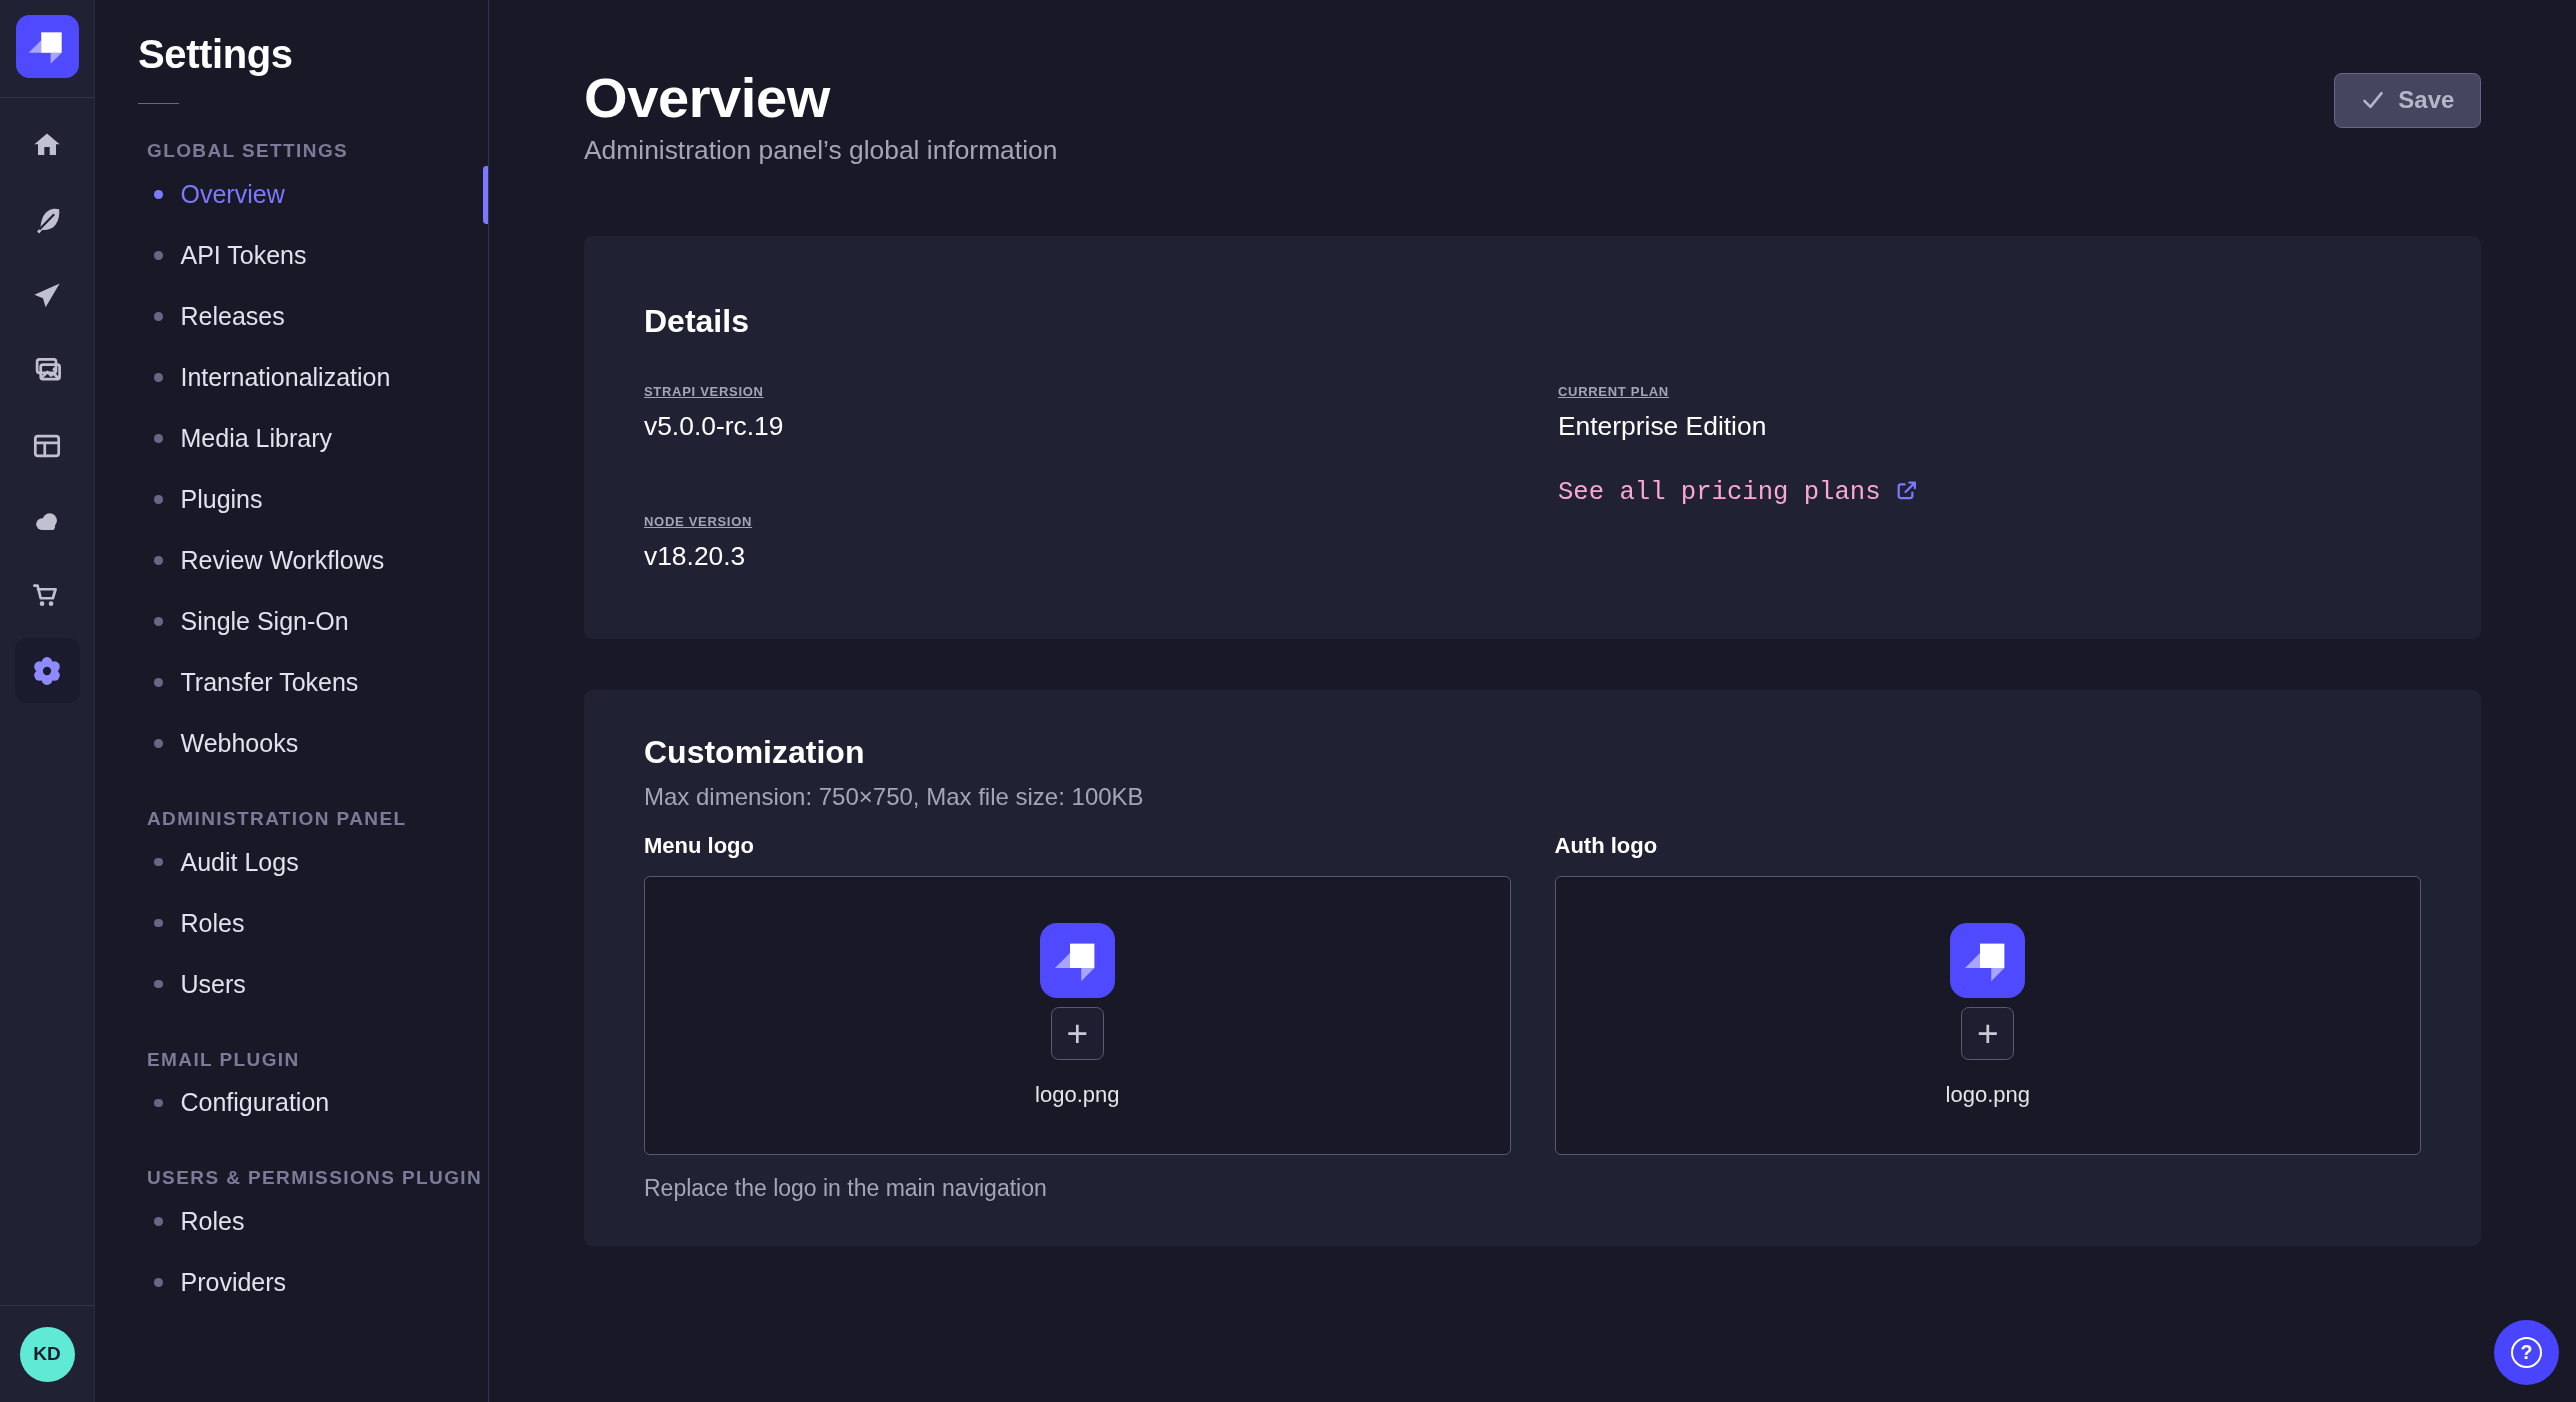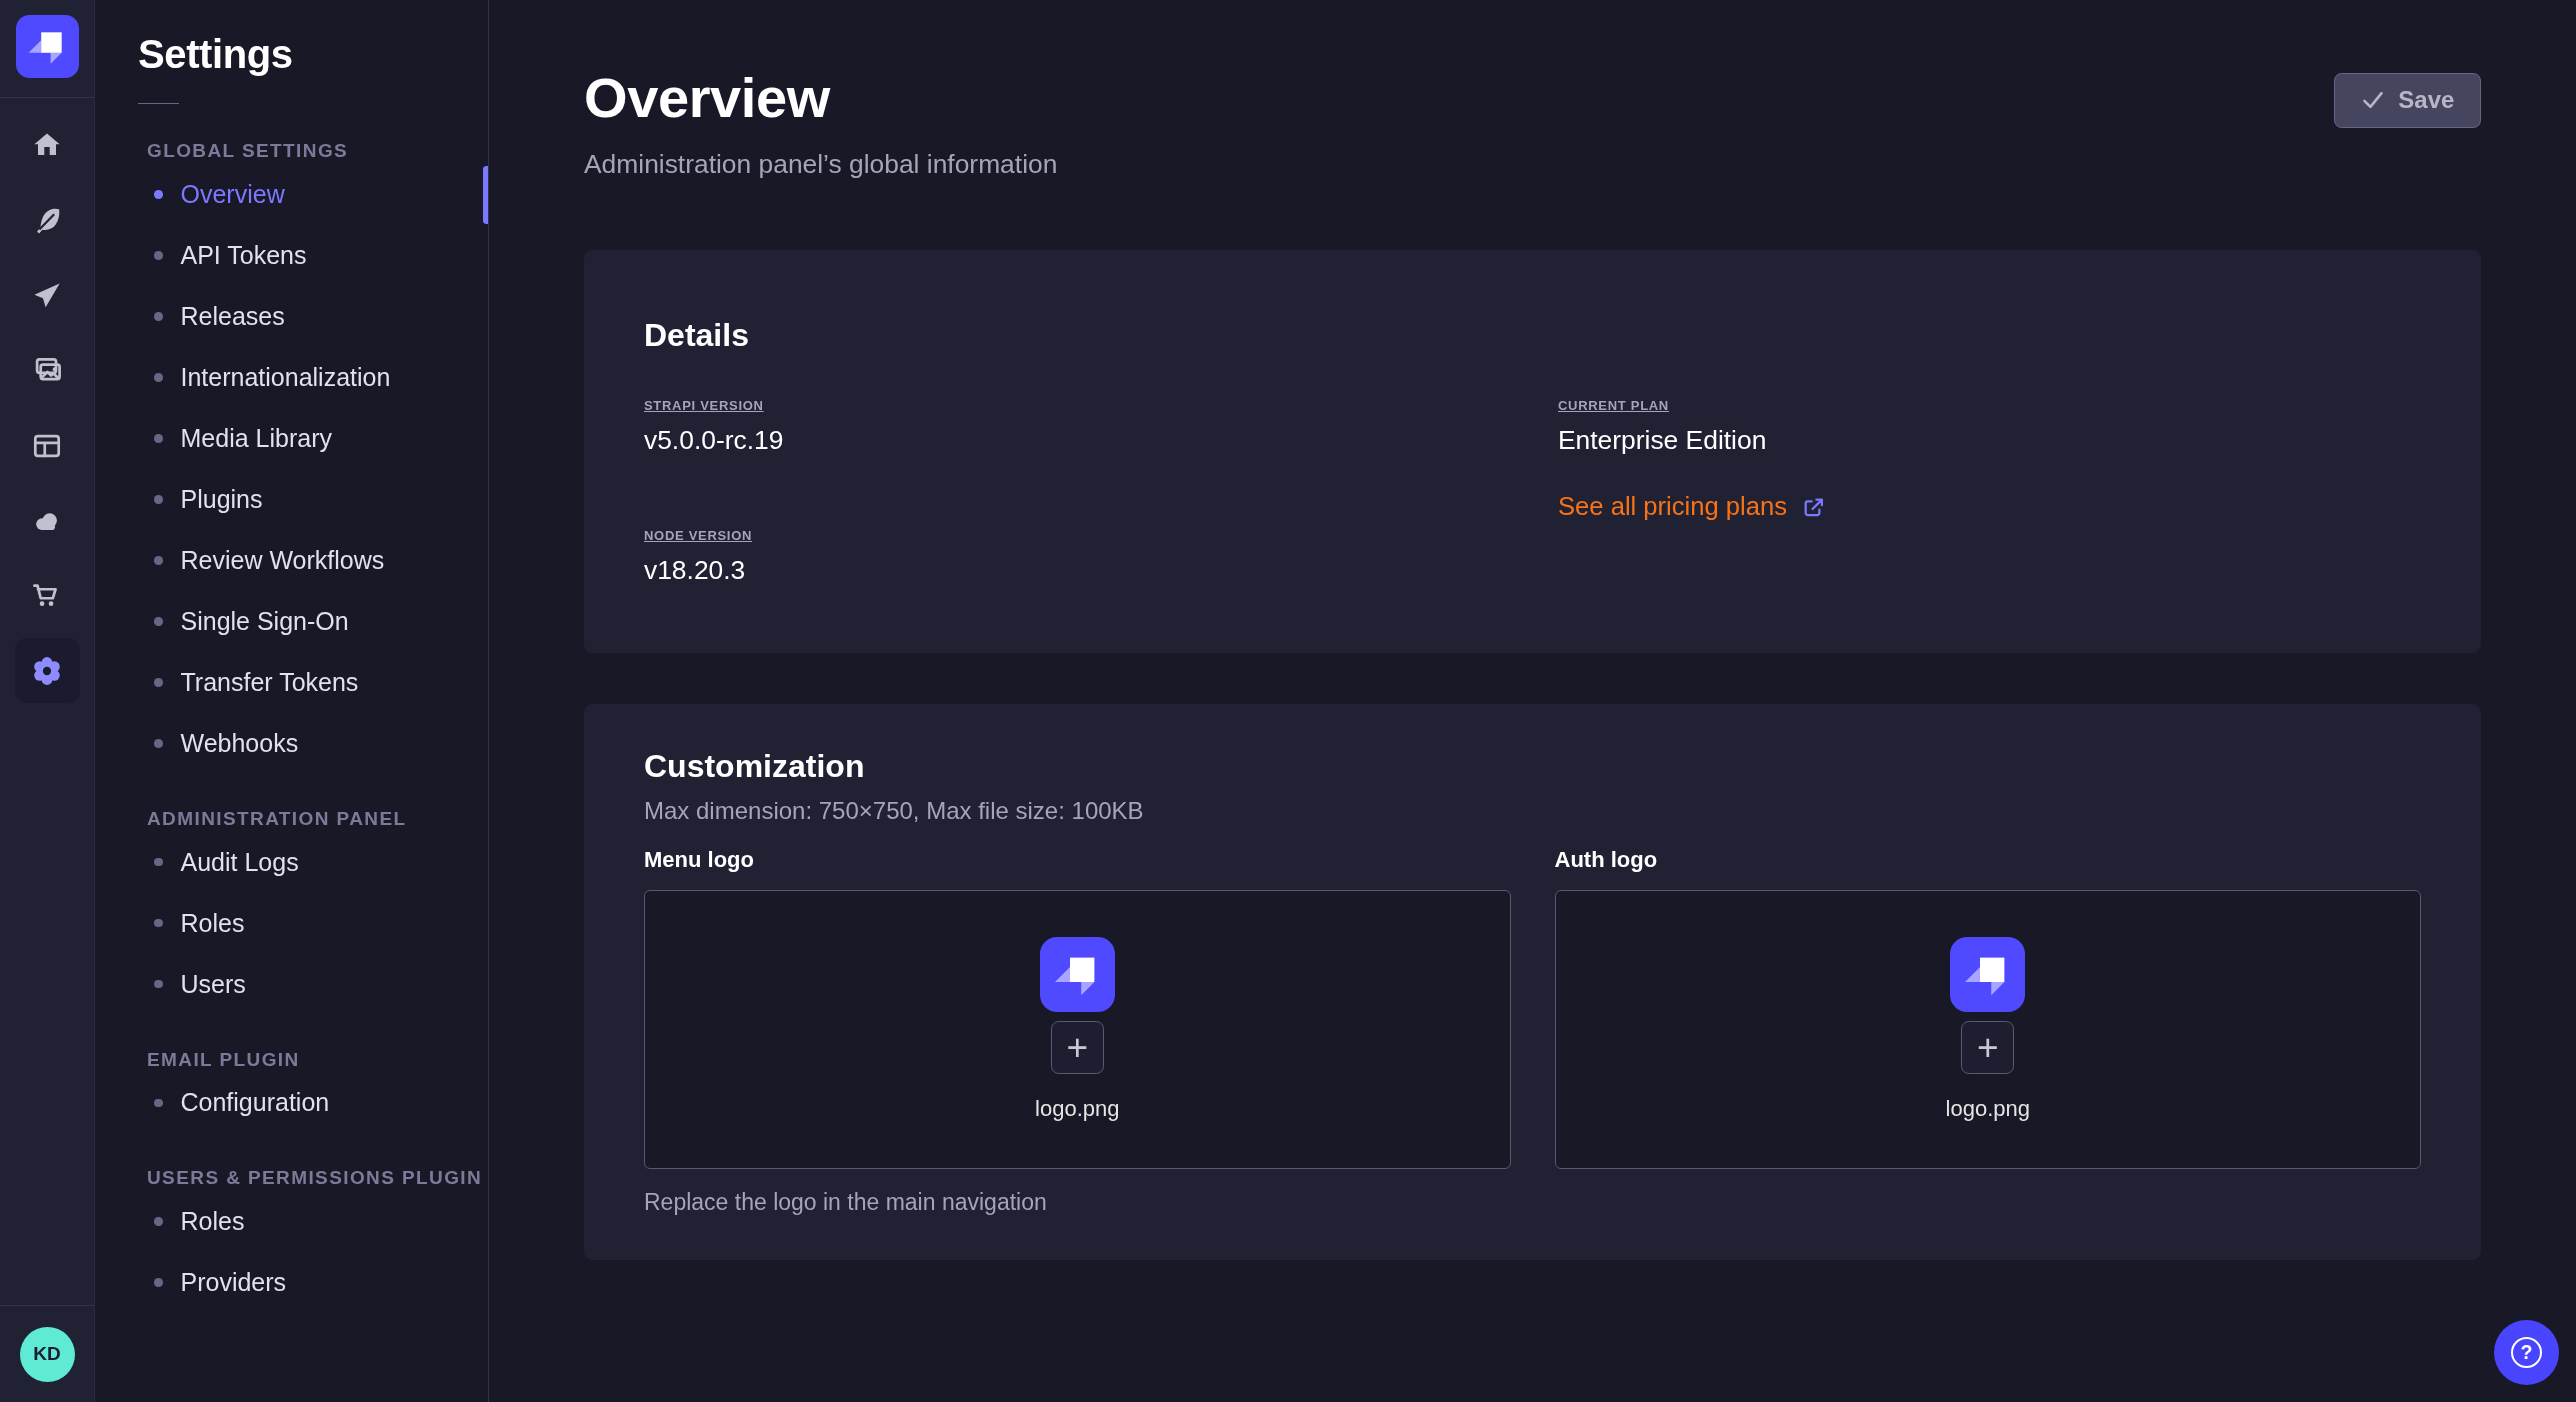--- a/index.html
+++ b/index.html
@@ -49,41 +49,41 @@
   .subnav-item.active .bullet { background:#7b79ff; }
   .subnav-item.active::after {
     content:""; position:absolute; right:0; top:1.7px; height:58px; width:5.1px;
     background:#7b79ff; border-radius:3.4px 0 0 3.4px;
   }
 
   
   .content { flex:1 1 auto; height:100%; padding:0 95px; overflow:hidden; }
   .page-header { display:flex; justify-content:space-between; align-items:flex-start; padding-top:65px; }
   .page-title { font-size:56px; font-weight:700; letter-spacing:-0.4px; }
-  .page-subtitle { font-size:26.4px; color:#a5a5ba; margin-top:19px; }
+  .page-subtitle { font-size:26.4px; color:#a5a5ba; margin-top:5px; }
   .save-btn {
     margin-top:7.7px; height:55px; padding:0 25.6px; border-radius:7.7px;
     background:#45455f; border:0.9px solid #666687; color:#b6b6c9;
     font-size:24px; font-weight:600; font-family:inherit;
     display:flex; align-items:center; gap:13.6px; cursor:pointer;
   }
   .save-check { width:24px; height:24px; }
   .save-check polyline { fill:none; stroke:#b6b6c9; stroke-width:3; stroke-linecap:round; stroke-linejoin:round; }
 
   .card { background:#212134; border-radius:8.5px; margin-top:0; }
   .card.details { margin-top:70px; min-height:352px; padding:67px 60px; }
   .card.customization { margin-top:51px; min-height:518px; padding:44px 60px; }
   .card-title { font-size:32px; font-weight:600; }
 
   .details-grid { display:grid; grid-template-columns:1fr 1fr; column-gap:51px; margin-top:44px; row-gap:0; }
   .field { margin-bottom:0; }
   .field-label { font-size:13px; font-weight:600; letter-spacing:0.7px; color:#a5a5ba; text-transform:uppercase;text-decoration:underline; }
   .field-value { font-size:26.4px; color:#fff; margin-top:12px; }
-  .plans-link { display:flex; align-items:flex-end; gap:13.6px; margin-top:36px; color:#f97316;
-    font-size:25.6px; text-decoration:none; cursor:pointer; width:max-content; }
+  .plans-link { display:flex; align-items:flex-start; gap:13.6px; margin-top:36px; color:#f9a8d4;
+    font-size:25.6px; text-decoration:none; cursor:pointer; width:max-content;font-family:Liberation Mono, monospace; }
   .ext-ic { width:25.6px; height:25.6px; }
   .ext-ic path { stroke:#7b79ff; stroke-width:2.6; fill:none; stroke-linecap:round; stroke-linejoin:round; }
   .node-field { margin-top:72px; }
 
   .cust-subtitle { font-size:24px; color:#a5a5ba; margin-top:12px; }
   .upload-grid { display:grid; grid-template-columns:1fr 1fr; column-gap:44px; margin-top:22px; }
   .upload-label { font-size:22px; font-weight:600; color:#fff; }
   .upload-box {
     margin-top:17px; height:279px; background:#181826;
     border:0.9px solid #585873; border-radius:6px;

